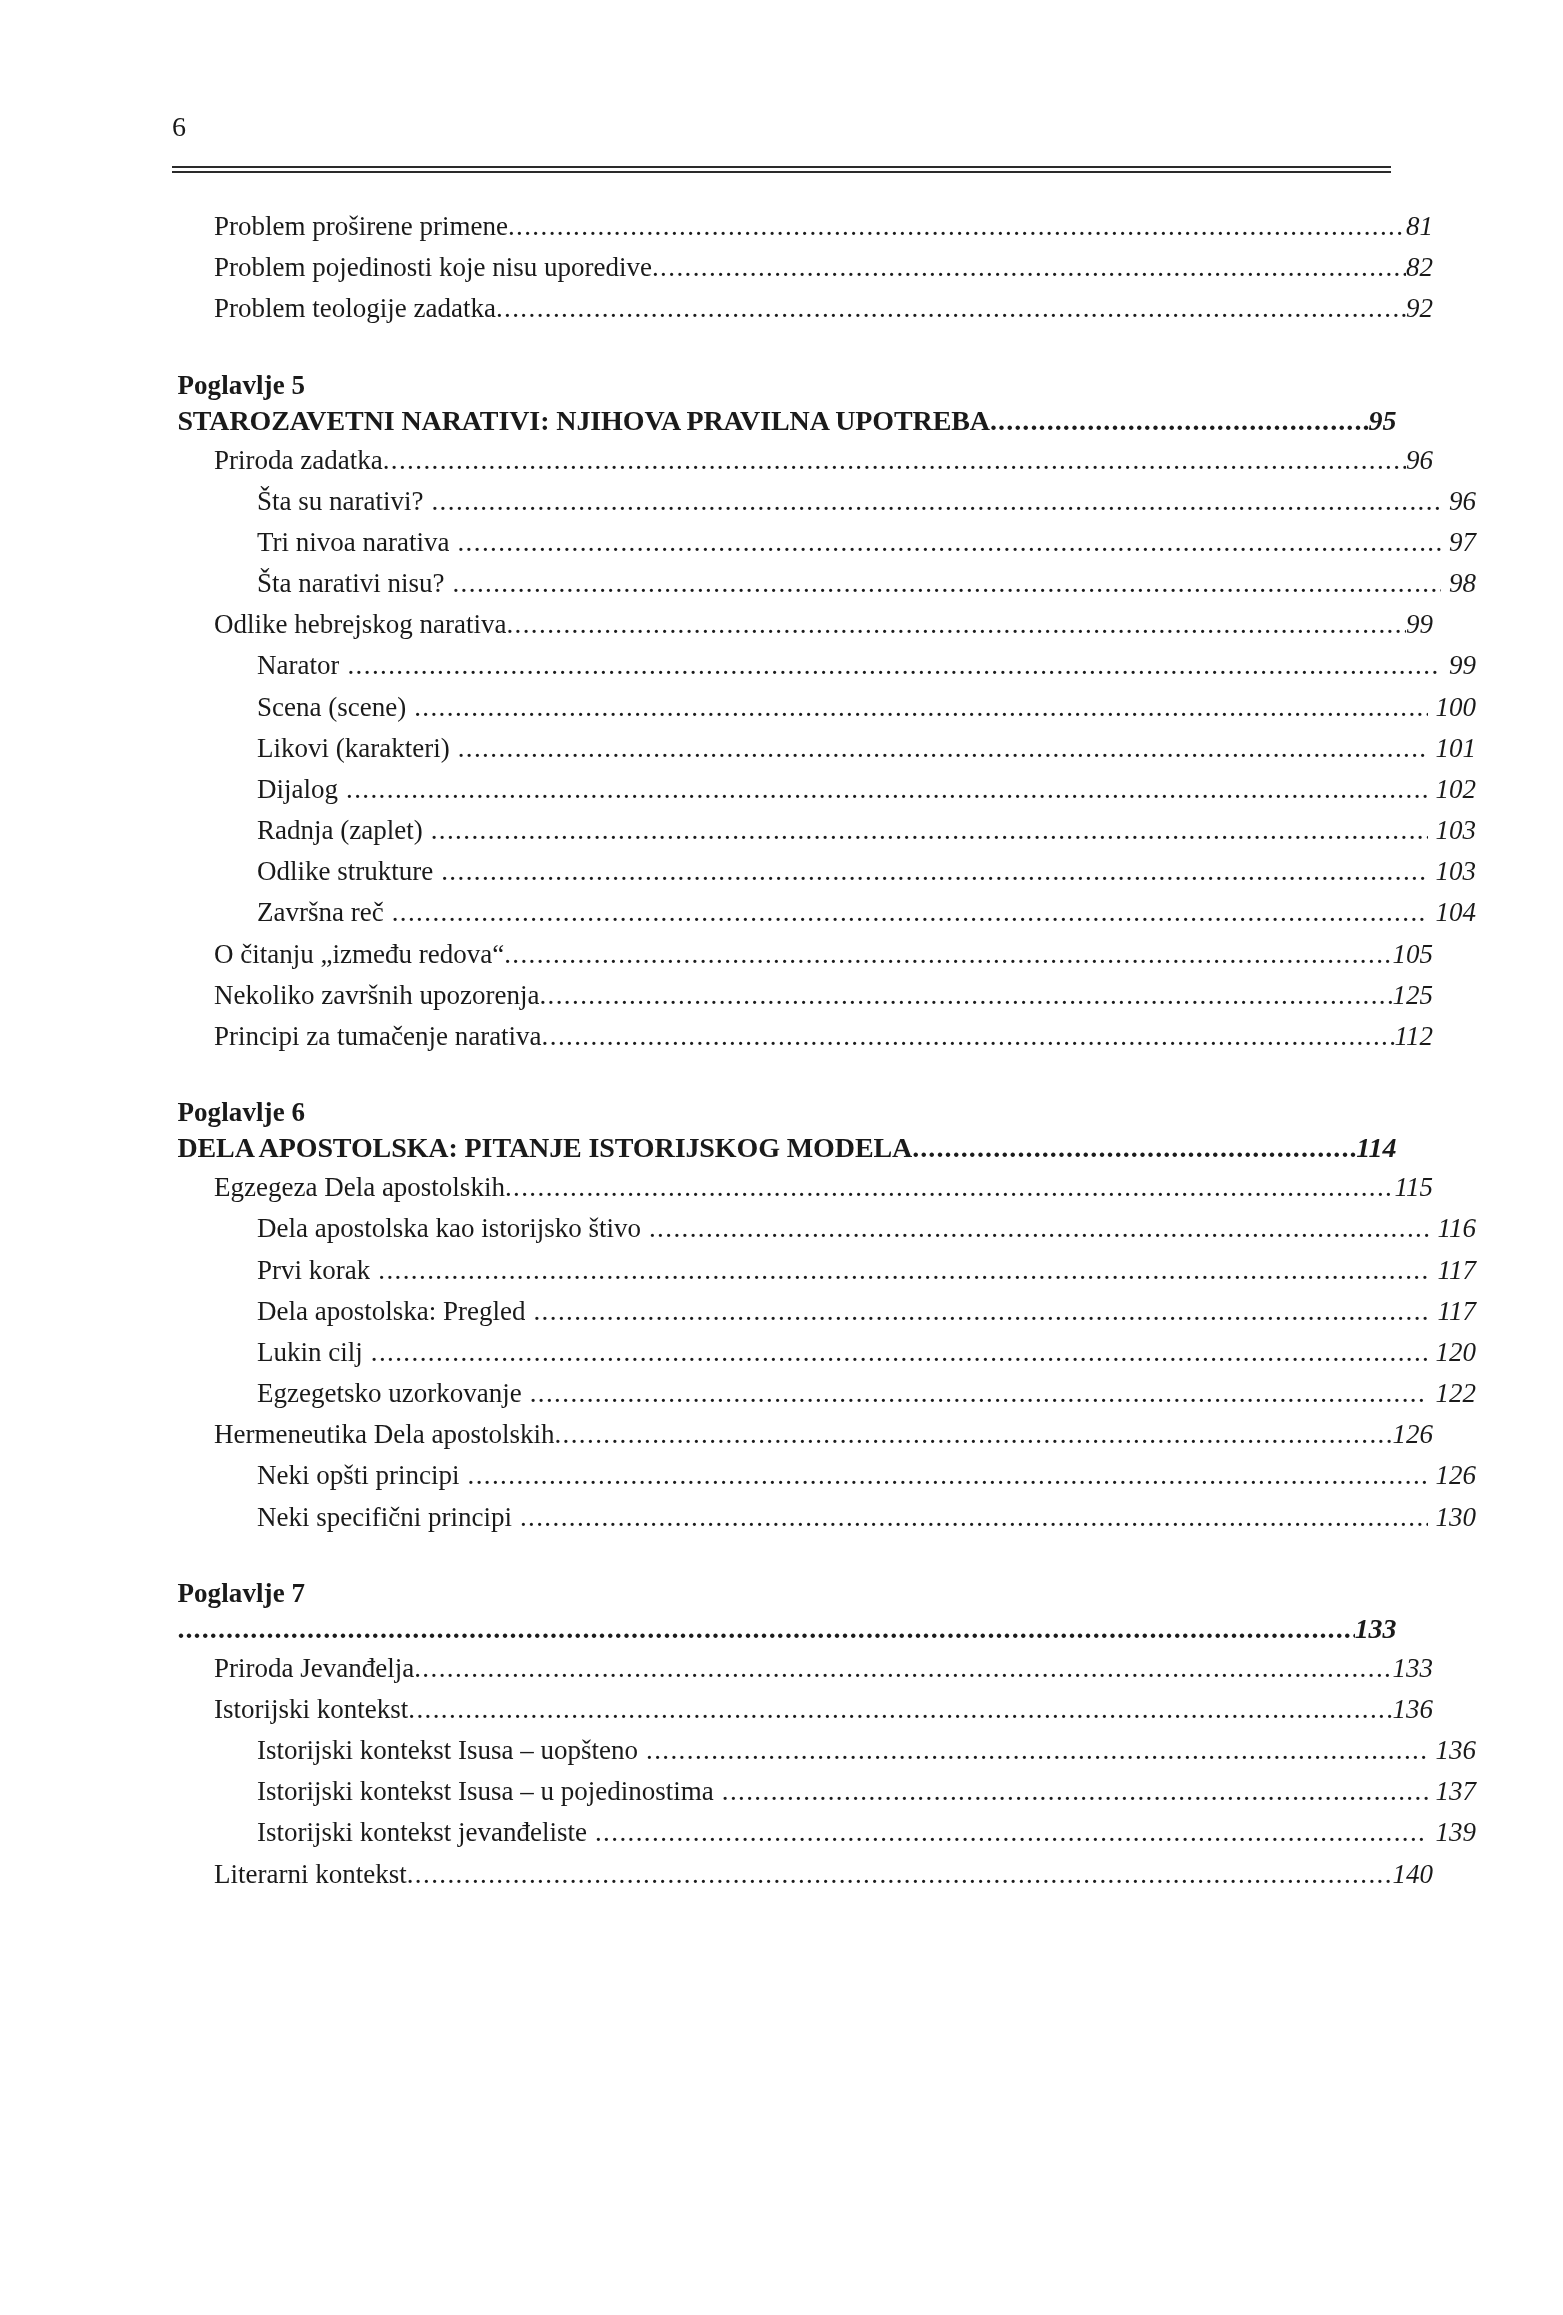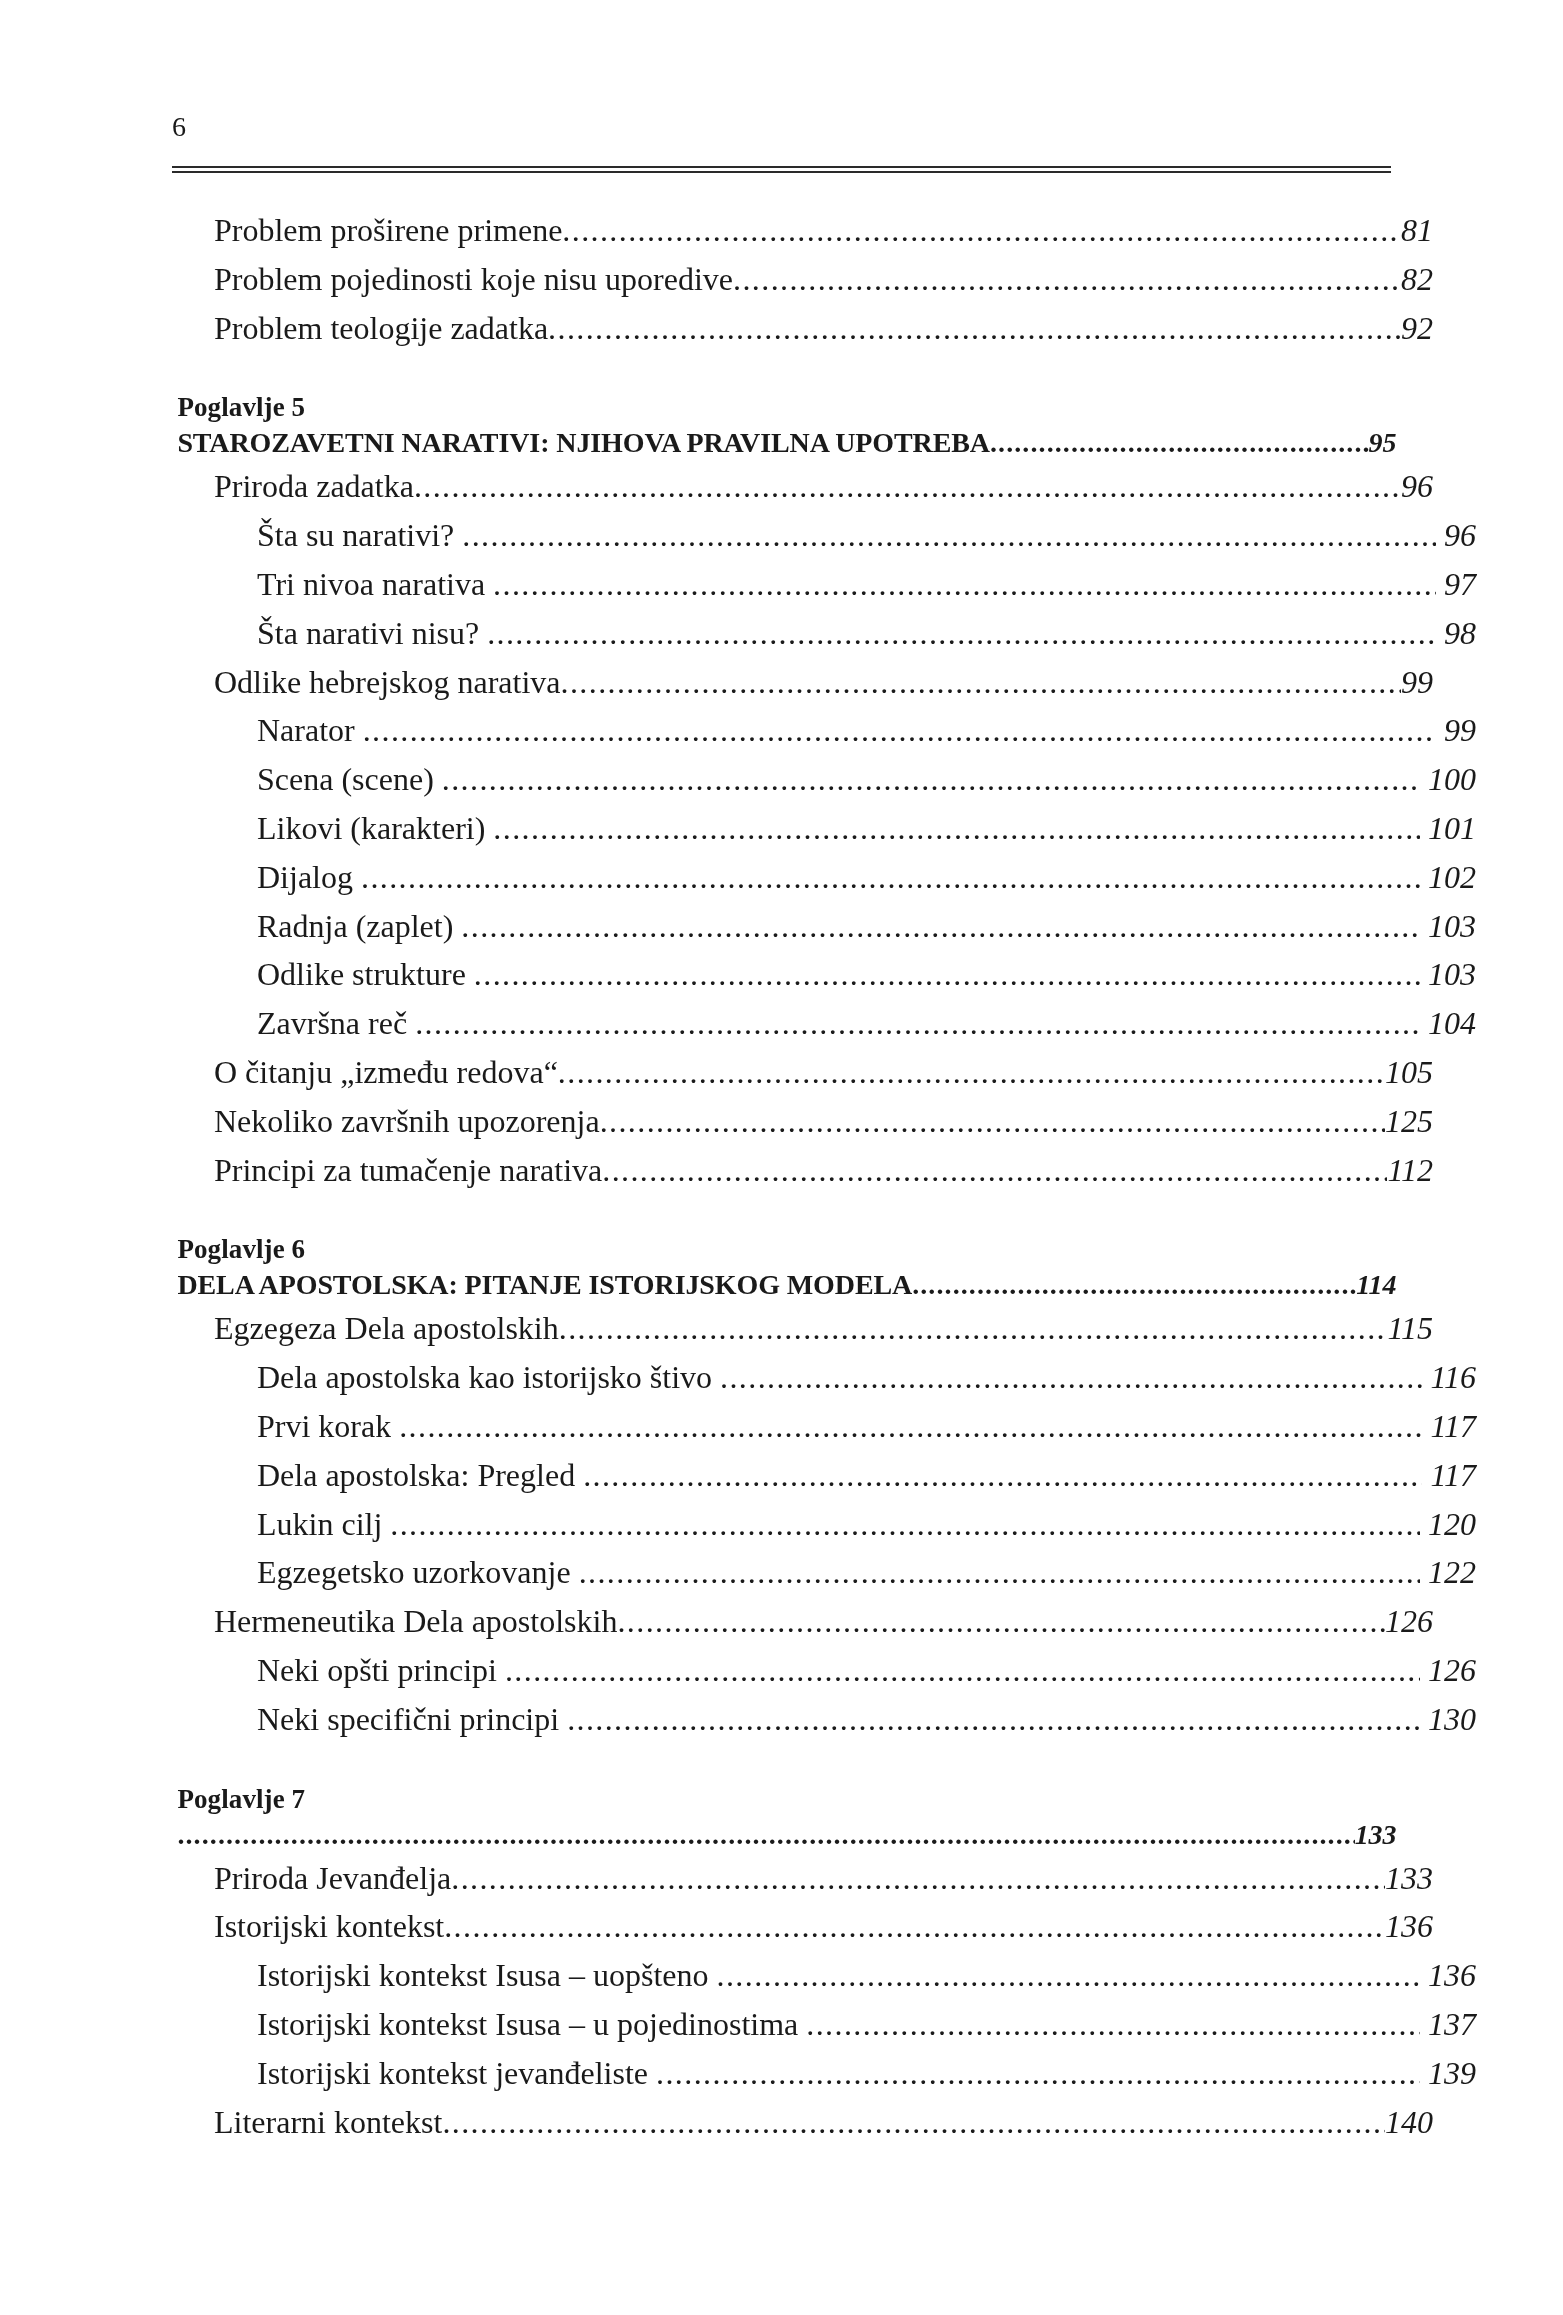--- a/index.html
+++ b/index.html
@@ -76,21 +76,21 @@
     line-height: 1.30;
     letter-spacing: 0.1px;
     padding-left: 5.4px;
   }
 
   
   .entry {
     display: flex;
     align-items: flex-end;
     width: 100%;
-    font-size: 32px;
+    font-size: 27px;
     line-height: 1.525;
     white-space: nowrap;
   }
 
   .entry .etitle {
     flex: 0 1 auto;
     overflow: hidden;
   }
 
   .entry .leader {

